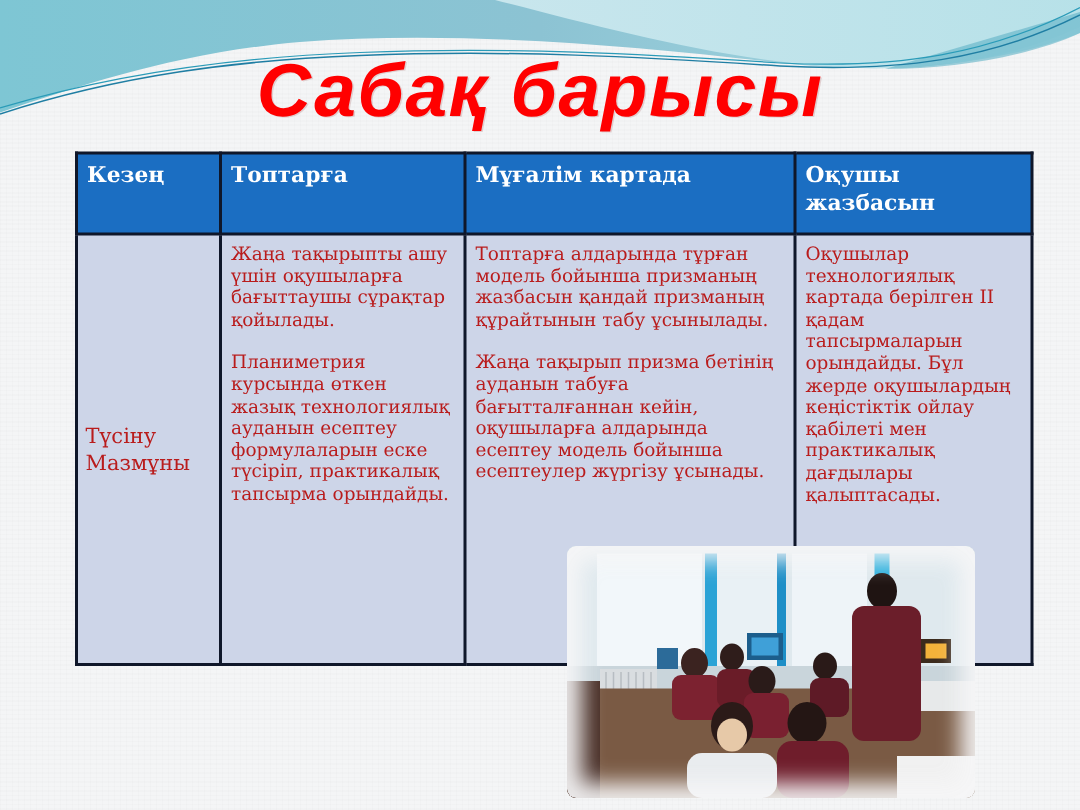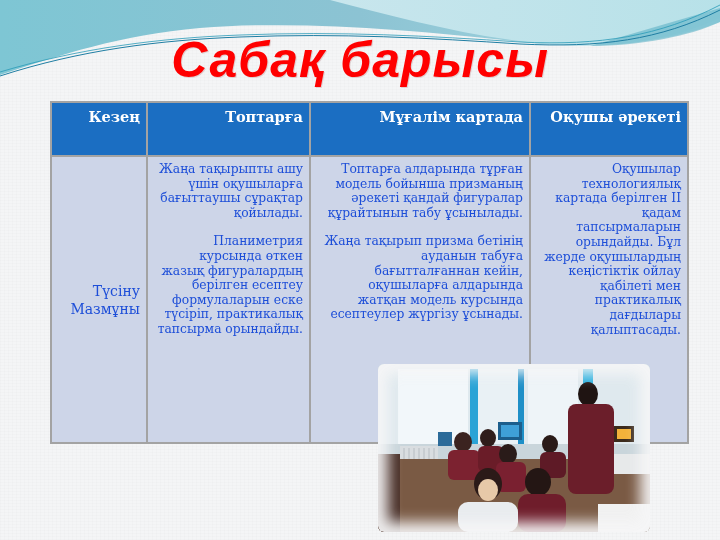--- a/index.html
+++ b/index.html
@@ -25,37 +25,37 @@
     letter-spacing: 1px;
     text-shadow: 1px 1px 0 rgba(120,0,0,0.15);
   }
   table.lesson {
     position: absolute; left: 50px; top: 101px;
     width: 637px;
     border-collapse: collapse;
     table-layout: fixed;
   }
   table.lesson th, table.lesson td {
-    border: 2px solid #a3a3a3;
+    border: 2px solid #0f172a;
     vertical-align: top;
-    text-align: right;
+    text-align: left;
   }
   table.lesson th {
     background: #1b6ec2;
     color: #ffffff;
     font-family: "DejaVu Serif", serif;
     font-weight: bold;
     font-size: 14.5px;
     line-height: 19px;
     height: 48px;
     padding: 4px 6px 0 6px;
   }
   table.lesson td {
     background: #cdd5e8;
-    color: #1d4ed8;
+    color: #b91c1c;
     font-size: 12.3px;
     line-height: 14.6px;
     padding: 5px 6px 4px 6px;
     height: 276px;
   }
   table.lesson td.stage {
     vertical-align: middle;
     font-size: 14px; line-height: 18px;
     padding-left: 5px;
   }
@@ -106,33 +106,33 @@
     <col style="width:96px">
     <col style="width:163px">
     <col style="width:220px">
     <col style="width:158px">
   </colgroup>
   <thead>
     <tr>
       <th>Кезең</th>
       <th>Топтарға</th>
       <th>Мұғалім картада</th>
-      <th>Оқушы әрекеті</th>
+      <th>Оқушы жазбасын</th>
     </tr>
   </thead>
   <tbody>
     <tr>
       <td class="stage">Түсіну Мазмұны</td>
       <td>
         <span class="para">Жаңа тақырыпты ашу үшін оқушыларға бағыттаушы сұрақтар қойылады.</span>
-        <span class="para">Планиметрия курсында өткен жазық фигуралардың берілген есептеу формулаларын еске түсіріп, практикалық тапсырма орындайды.</span>
+        <span class="para">Планиметрия курсында өткен жазық технологиялық ауданын есептеу формулаларын еске түсіріп, практикалық тапсырма орындайды.</span>
       </td>
       <td>
-        <span class="para">Топтарға алдарында тұрған модель бойынша призманың әрекеті қандай фигуралар құрайтынын табу ұсынылады.</span>
-        <span class="para">Жаңа  тақырып призма бетінің ауданын табуға бағытталғаннан кейін, оқушыларға алдарында жатқан модель курсында есептеулер жүргізу ұсынады.</span>
+        <span class="para">Топтарға алдарында тұрған модель бойынша призманың жазбасын қандай призманың құрайтынын табу ұсынылады.</span>
+        <span class="para">Жаңа  тақырып призма бетінің ауданын табуға бағытталғаннан кейін, оқушыларға алдарында есептеу модель бойынша есептеулер жүргізу ұсынады.</span>
       </td>
       <td>
         <span class="para">Оқушылар технологиялық картада берілген ІІ қадам тапсырмаларын орындайды. Бұл жерде оқушылардың кеңістіктік ойлау қабілеті мен практикалық дағдылары қалыптасады.</span>
       </td>
     </tr>
   </tbody>
 </table>
 
 <div class="photo">
   <svg width="272" height="168" viewBox="0 0 272 168">

